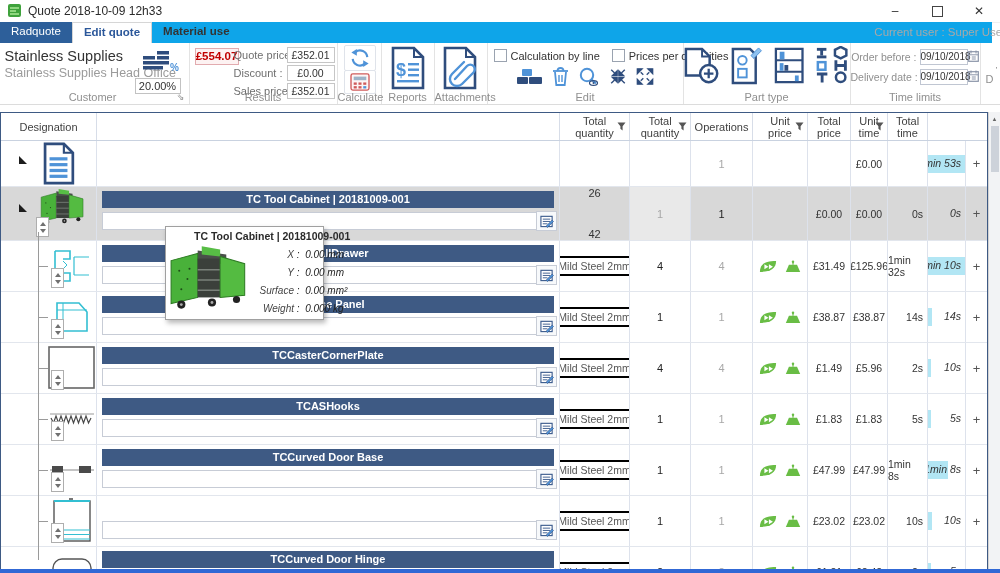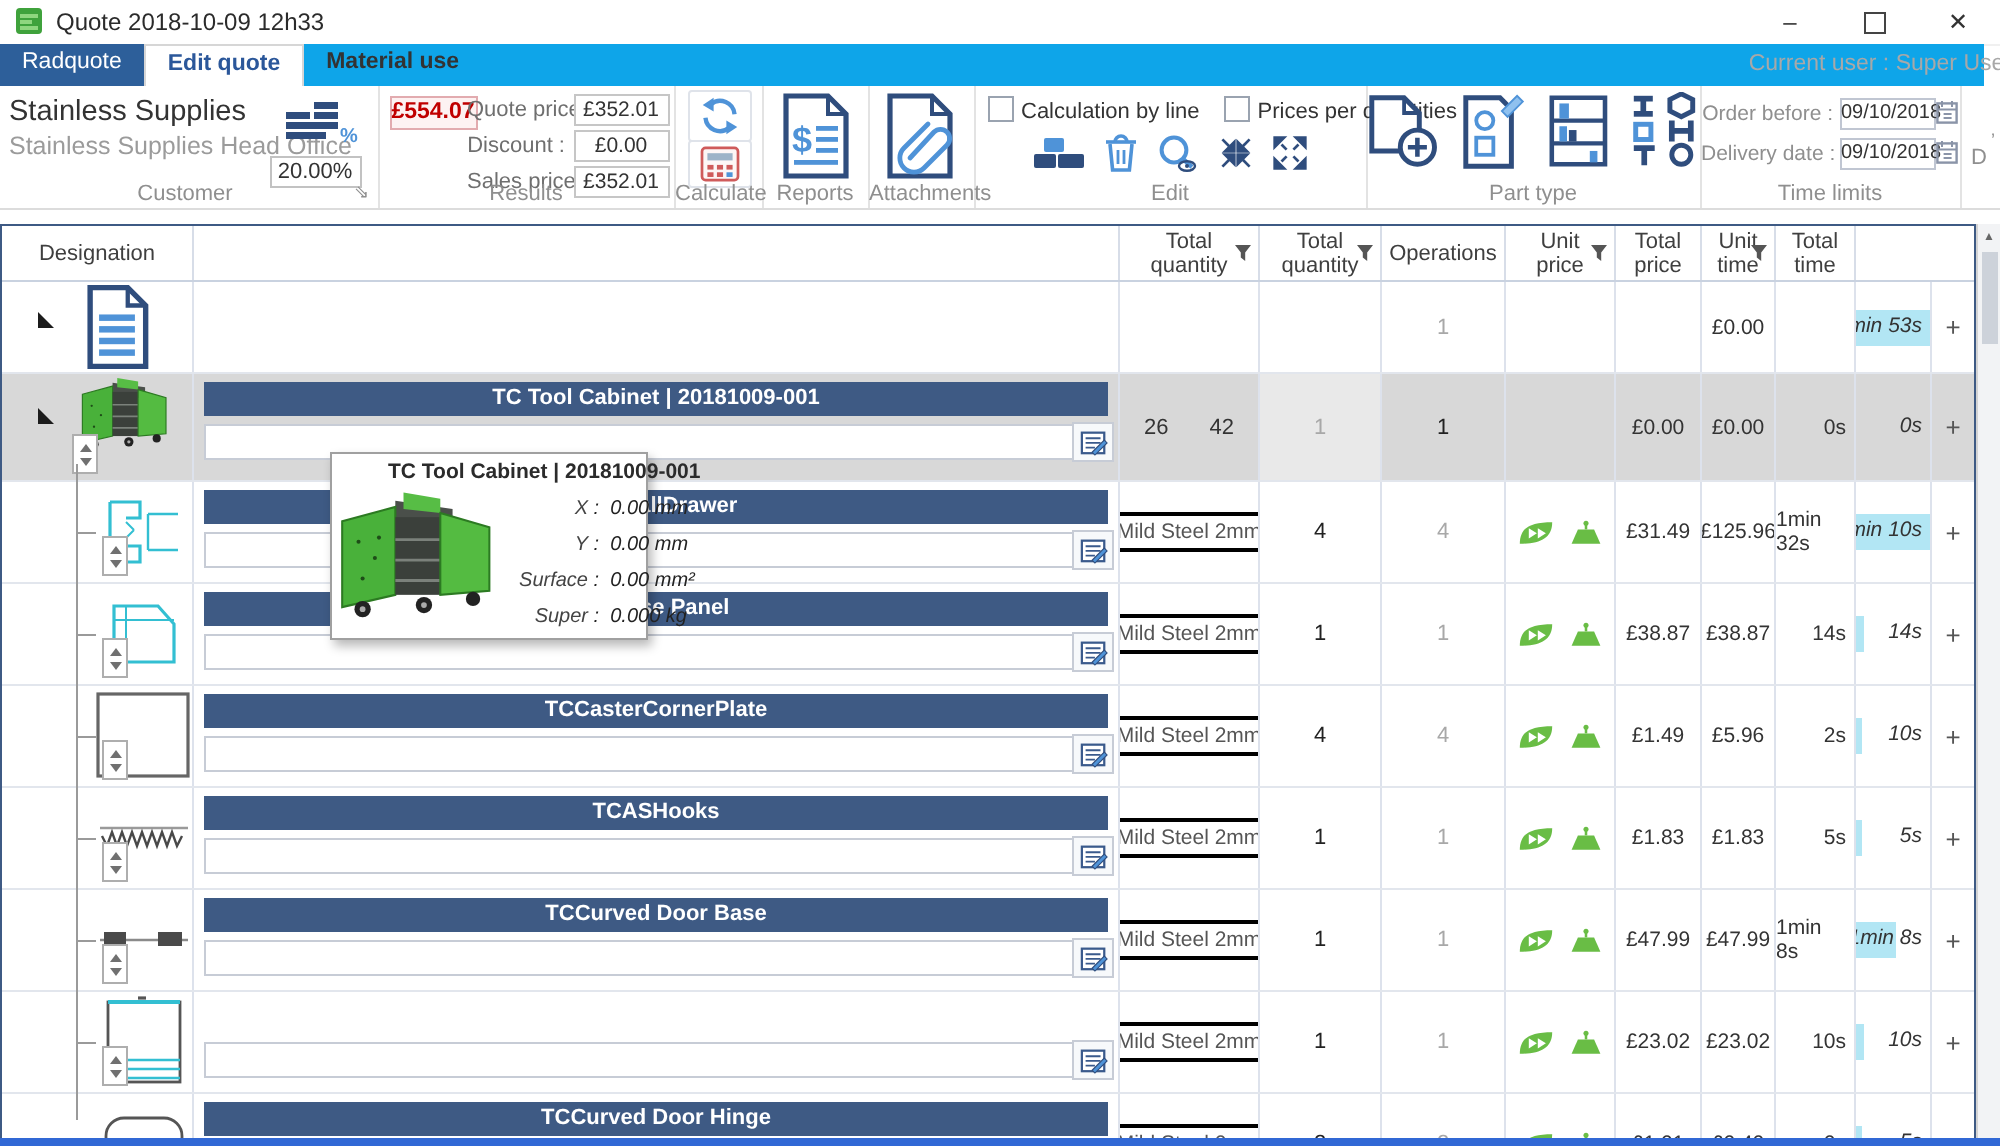--- a/index.html
+++ b/index.html
@@ -63,21 +63,21 @@
   .treeline{position:absolute;left:38px;top:232px;width:1px;height:328px;background:#9a9a9a;z-index:2;}
   .spinner{position:absolute;width:13px;height:20px;background:#fff;border:1px solid #aeaeae;display:flex;flex-direction:column;align-items:center;justify-content:center;gap:3px;box-sizing:border-box;}
   .spin-up{width:0;height:0;border-left:3px solid transparent;border-right:3px solid transparent;border-bottom:4px solid #707070;}
   .spin-dn{width:0;height:0;border-left:3px solid transparent;border-right:3px solid transparent;border-top:4px solid #707070;}
   .thumbbox{position:absolute;left:46px;top:3px;width:50px;height:44px;display:flex;align-items:center;justify-content:center;}
   .banner{position:absolute;left:5px;width:452px;top:4px;height:17px;background:#3e5a84;color:#fff;font-weight:bold;font-size:11px;text-align:center;line-height:17px;white-space:nowrap;overflow:hidden;}
   .desig-input{position:absolute;left:5px;top:25px;width:429px;height:16px;border:1px solid #c7ccd6;background:#fff;font-size:11px;padding:0 3px;}
   .editbtn{position:absolute;left:439px;top:24px;width:21px;height:20px;border:1px solid #c7ccd6;background:#f7f9fb;display:flex;align-items:center;justify-content:center;box-sizing:border-box;}
   .matcell{display:flex;align-items:center;justify-content:center;}
   .matbox{border:2px solid #000000;background:#fff;color:#555;font-size:10.5px;padding:2px 5px;white-space:nowrap;}
-  .asm-counts{display:flex;align-items:center;justify-content:space-between;padding:0 12px;font-size:11px;color:#333;}
+  .asm-counts{display:flex;align-items:center;justify-content:space-between;padding:0 12px;font-size:11px;color:#333;flex-direction:column;}
   .qtycell{display:flex;align-items:center;justify-content:center;font-size:11px;color:#222;}
   .qtygray{color:#a8a8a8;}
   .asm-uq{background:#e9e9e9;}
   .opscell{display:flex;align-items:center;justify-content:center;gap:7px;}
   .pricecell{display:flex;align-items:center;justify-content:center;font-size:10.5px;color:#333;}
   .utimecell{display:flex;align-items:center;justify-content:flex-end;padding-right:4px;font-size:10.5px;color:#333;}
   .ttimecell{position:relative;}
   .ttbar{position:absolute;left:0;top:50%;margin-top:-9px;height:18px;background:#b2e6f4;}
   .ttval{position:absolute;right:4px;top:50%;margin-top:-7px;font-size:10.5px;font-style:italic;color:#333;white-space:nowrap;}
   .pluscell{display:flex;align-items:center;justify-content:center;font-size:13px;color:#555;}
@@ -815,17 +815,17 @@
         <circle cx="14" cy="57" r="4" fill="#222"></circle>
           <circle cx="44" cy="55" r="4" fill="#222"></circle>
           <circle cx="68" cy="52" r="3.5" fill="#222"></circle>
         <circle cx="14" cy="57" r="1.4" fill="#aaa"></circle>
           <circle cx="44" cy="55" r="1.4" fill="#aaa"></circle>
       </svg>
     </div>
     <div class="tt-field" style="top:22px"><span class="tt-lab">X</span>&nbsp;:&nbsp;&nbsp;<span>0.00 mm</span></div>
     <div class="tt-field" style="top:40px"><span class="tt-lab">Y</span>&nbsp;:&nbsp;&nbsp;<span>0.00 mm</span></div>
     <div class="tt-field" style="top:58px"><span class="tt-lab">Surface</span>&nbsp;:&nbsp;&nbsp;<span>0.00 mm²</span></div>
-    <div class="tt-field" style="top:76px"><span class="tt-lab">Super</span>&nbsp;:&nbsp;&nbsp;<span>0.000 kg</span></div>
+    <div class="tt-field" style="top:76px"><span class="tt-lab">Weight</span>&nbsp;:&nbsp;&nbsp;<span>0.000 kg</span></div>
   </div>
 
   <div class="bottombar"></div>
 </div>
 
 </body></html>

